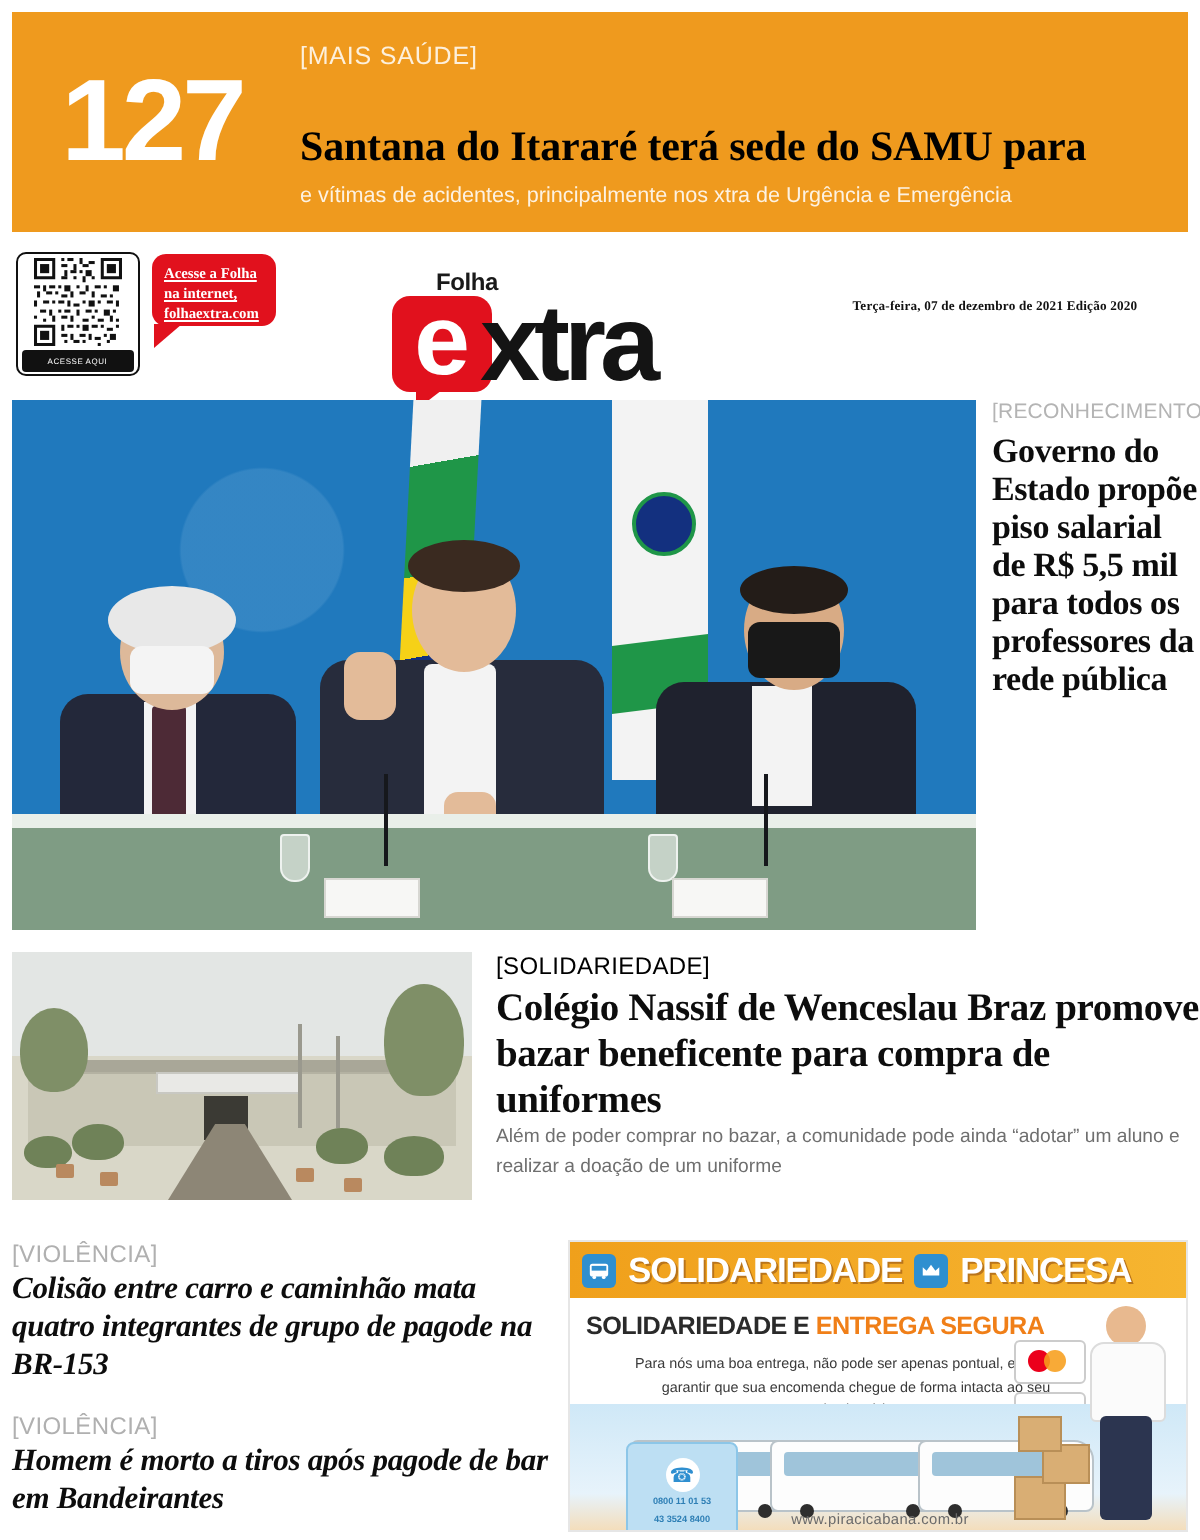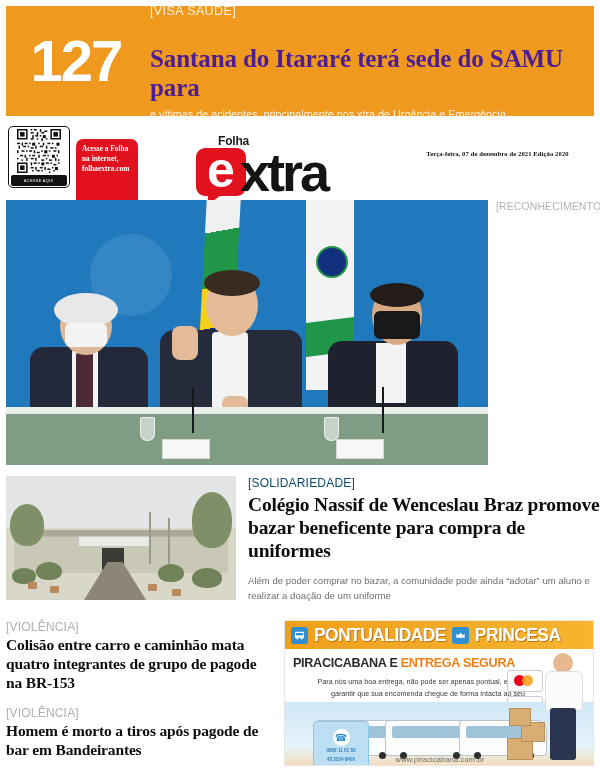--- a/index.html
+++ b/index.html
@@ -20,40 +20,40 @@
     width:140px;flex:0 0 140px;display:flex;align-items:center;justify-content:center;
     color:#fff;font-weight:bold;font-size:58px;letter-spacing:-2px;
     font-family:"Liberation Sans", sans-serif;line-height:1;
   }
   .banner-body{flex:1;padding:10px 14px 6px 4px;display:flex;flex-direction:column;justify-content:center;}
   .banner-kicker{
     color:#fdf0dc;font-size:12.5px;letter-spacing:.4px;margin-bottom:2px;
     font-family:"Liberation Sans", sans-serif;
   }
   .banner-head{
-    color:#4c1d95;font-family:"Liberation Serif", serif;font-weight:bold;
-    font-size:25px;line-height:1.16;letter-spacing:-.1px;margin-bottom:5px;margin-top:24px;
+    color:#000000;font-family:"Liberation Serif", serif;font-weight:bold;
+    font-size:21px;line-height:1.16;letter-spacing:-.1px;margin-bottom:5px;margin-top:24px;
   }
   .banner-sub{
     color:#fdf2e2;font-size:10.8px;line-height:1.33;
     font-family:"Liberation Sans", sans-serif;
   }
 
   
   .masthead{position:absolute;left:0;top:122px;width:600px;height:78px;}
   .qr-block{position:absolute;left:8px;top:4px;width:62px;height:62px;
     border:1px solid #111;border-radius:5px;background:#fff;padding:2px;box-sizing:border-box;}
   .qr-grid{width:100%;height:44px;display:block;}
   .qr-foot{height:11px;margin-top:2px;background:#111;border-radius:2px;
     display:flex;align-items:center;justify-content:center;}
   .qr-foot span{color:#fff;font-size:4.2px;letter-spacing:.3px;transform:scale(.95);}
   .bubble{
-    position:absolute;left:76px;top:17px;width:62px;height:68px;background:#e1111d;
+    position:absolute;left:76px;top:5px;width:62px;height:36px;background:#e1111d;
     border-radius:7px;color:#fff;font-family:"Liberation Serif", serif;
-    font-size:7.4px;line-height:1.32;padding:5px 5px 4px 6px;box-sizing:border-box;font-weight:bold;
+    font-size:7.4px;line-height:1.32;padding:5px 5px 4px 6px;box-sizing:border-box;font-weight:bold;text-decoration:underline;
   }
   .bubble:after{
     content:"";position:absolute;left:1px;bottom:-11px;width:0;height:0;
     border-left:14px solid #e1111d;border-bottom:12px solid transparent;
   }
   .logo{position:absolute;left:196px;top:12px;width:190px;height:66px;}
   .logo-folha{
     position:absolute;left:22px;top:0px;color:#1a1a1a;font-weight:bold;font-size:12px;
     font-family:"Liberation Sans", sans-serif;letter-spacing:-.2px;
   }
@@ -92,37 +92,37 @@
   }
   .lead-sub{
     margin-top:9px;color:#6f6f6f;font-size:8.4px;line-height:1.44;
     font-family:"Liberation Sans", sans-serif;
   }
 
   
   .sec{position:absolute;left:6px;top:476px;width:588px;height:132px;}
   .sec-photo{position:absolute;left:0;top:0;width:230px;height:124px;overflow:hidden;background:#cfc9b3;}
   .sec-col{position:absolute;left:242px;top:0;width:352px;}
-  .sec-kicker{color:#0c4a6e;font-size:12px;letter-spacing:.2px;margin-bottom:3px;
+  .sec-kicker{color:#000000;font-size:12px;letter-spacing:.2px;margin-bottom:3px;
     font-family:"Liberation Sans", sans-serif;}
   .sec-head{
     font-family:"Liberation Serif", serif;font-weight:bold;color:#0d0d0d;
     font-size:19.5px;line-height:1.18;letter-spacing:-.2px;
   }
-  .sec-sub{margin-top:12px;color:#6f6f6f;font-size:9.6px;line-height:1.52;
+  .sec-sub{margin-top:0;color:#6f6f6f;font-size:9.6px;line-height:1.52;
     font-family:"Liberation Sans", sans-serif;}
 
   
   .briefs{position:absolute;left:6px;top:620px;width:270px;}
   .brief{margin-bottom:14px;}
   .brief-kicker{color:#b0b0b0;font-size:12px;letter-spacing:.2px;margin-bottom:2px;
     font-family:"Liberation Sans", sans-serif;}
   .brief-head{
     font-family:"Liberation Serif", serif;font-weight:bold;color:#0d0d0d;
-    font-size:15.5px;line-height:1.21;letter-spacing:-.15px;
+    font-size:15.5px;line-height:1.21;letter-spacing:-.15px;font-style:italic;
   }
 
   
   .ad{
     position:absolute;left:284px;top:620px;width:310px;height:146px;
     background:#ffffff;overflow:hidden;border:1px solid #e6e6e6;box-sizing:border-box;
   }
   .ad-bar{
     position:relative;height:28px;background:linear-gradient(90deg,#f0a01b 0%,#f3ab27 55%,#f6b530 100%);
     display:flex;align-items:center;padding:0 6px;gap:6px;
@@ -223,21 +223,21 @@
   .sph-pole{position:absolute;width:2px;background:#9a998e;}
 </style>
 </head>
 <body>
 
 <div class="page">
 
   <div class="banner">
     <div class="banner-num">127</div>
     <div class="banner-body">
-      <div class="banner-kicker">[VISA SAÚDE]</div>
+      <div class="banner-kicker">[MAIS SAÚDE]</div>
       <div class="banner-head">
         <div>Santana do Itararé terá sede do SAMU para</div>
       </div>
       <div class="banner-sub">
         <div>e vítimas de acidentes, principalmente nos xtra de Urgência e Emergência</div>
       </div>
     </div>
   </div>
 
   <div class="masthead">
@@ -395,20 +395,21 @@
       <div class="mic" style="left:186px;"></div>
       <div class="mic" style="left:376px;"></div>
       <div class="glass" style="left:134px;"></div>
       <div class="glass" style="left:318px;"></div>
       <div class="plate" style="left:156px;"></div>
       <div class="plate" style="left:330px;"></div>
     </div>
 
     <div class="lead-col">
       <div class="kicker">[RECONHECIMENTO]</div>
+      <div class="lead-head">Governo do Estado propõe piso salarial de R$ 5,5 mil para todos os professores da rede pública</div>
     </div>
   </div>
 
   <div class="sec">
     <div class="sec-photo">
       <div class="sph-sky"></div>
       <div class="sph-bldg"></div>
       <div class="sph-roof"></div>
       <div class="sph-sign"></div>
       <div class="sph-door"></div>
@@ -447,32 +448,32 @@
   <div class="ad">
     <div class="ad-bar">
       <span class="ad-chip">
         <svg width="11" height="11" viewBox="0 0 12 12">
           <rect x="1" y="2" width="10" height="7" rx="1.4" fill="#fff"></rect>
           <rect x="2" y="3.2" width="8" height="2.6" fill="#2f8fd0"></rect>
           <circle cx="3.4" cy="9.4" r="1" fill="#fff"></circle>
             <circle cx="8.6" cy="9.4" r="1" fill="#fff"></circle>
         </svg>
       </span>
-      <span class="ad-brand">PONTUALIDADE</span>
+      <span class="ad-brand">SOLIDARIEDADE</span>
       <span class="ad-chip b2">
         <svg width="11" height="11" viewBox="0 0 12 12">
           <path d="M1.5 8.5 L1.5 4 L3.6 5.8 L6 2.6 L8.4 5.8 L10.5 4 L10.5 8.5 Z" fill="#fff"></path>
         </svg>
       </span>
       <span class="ad-brand">PRINCESA</span>
     </div>
 
     <div class="ad-body">
       <div class="ad-tagline">
-        <span>PIRACICABANA E </span><em>ENTREGA SEGURA</em>
+        <span>SOLIDARIEDADE E </span><em>ENTREGA SEGURA</em>
       </div>
       <div class="ad-copy">Para nós uma boa entrega, não pode ser apenas pontual, ela precisa garantir que sua encomenda chegue de forma intacta ao seu destinatário</div>
 
       <div class="ad-cards">
         <div class="card-mc"></div>
         <div class="card-visa">VISA</div>
       </div>
 
       <div class="ad-sky"></div>
 

